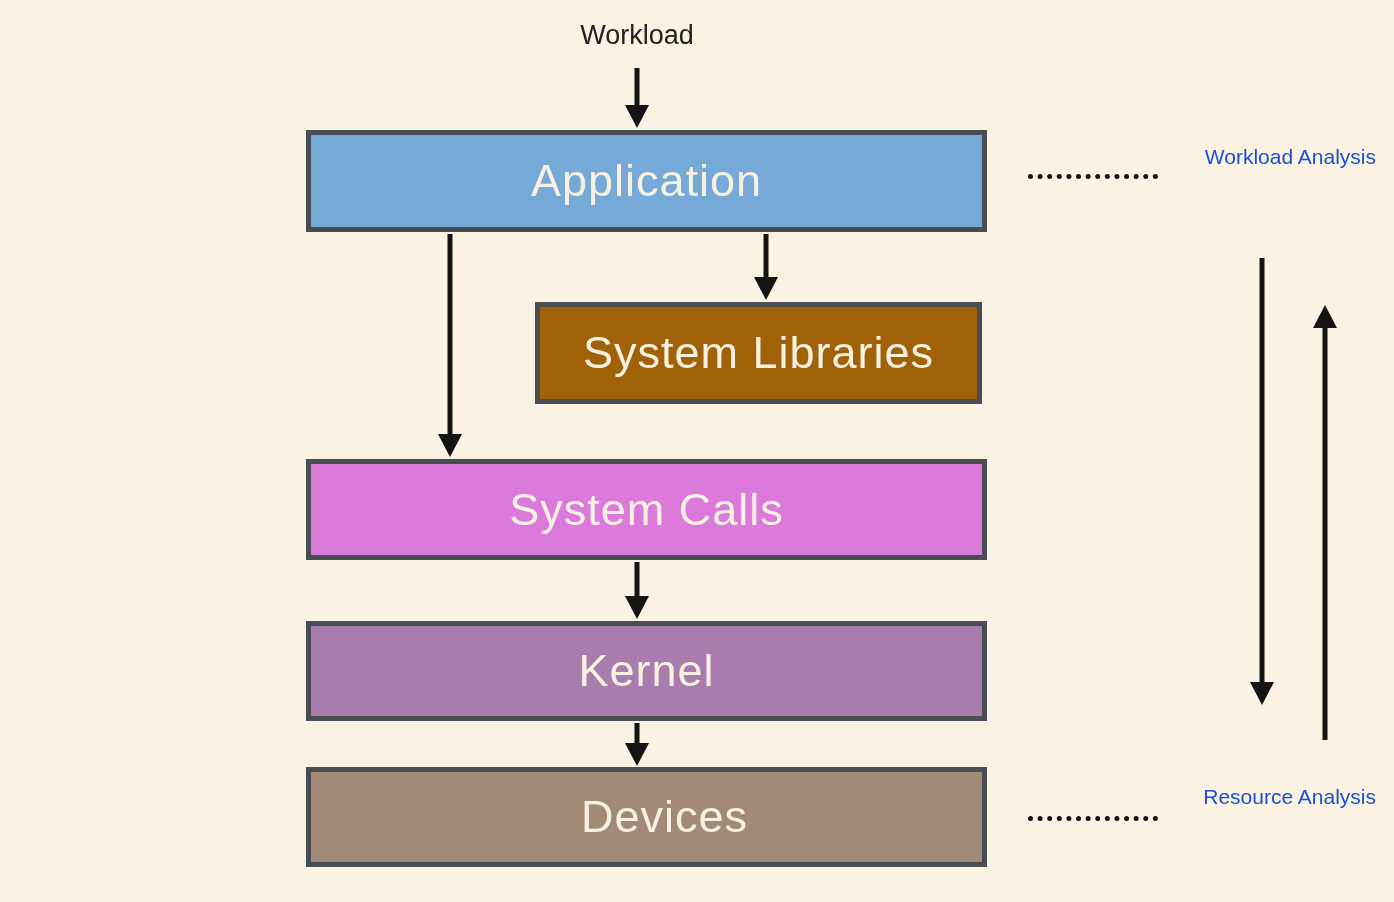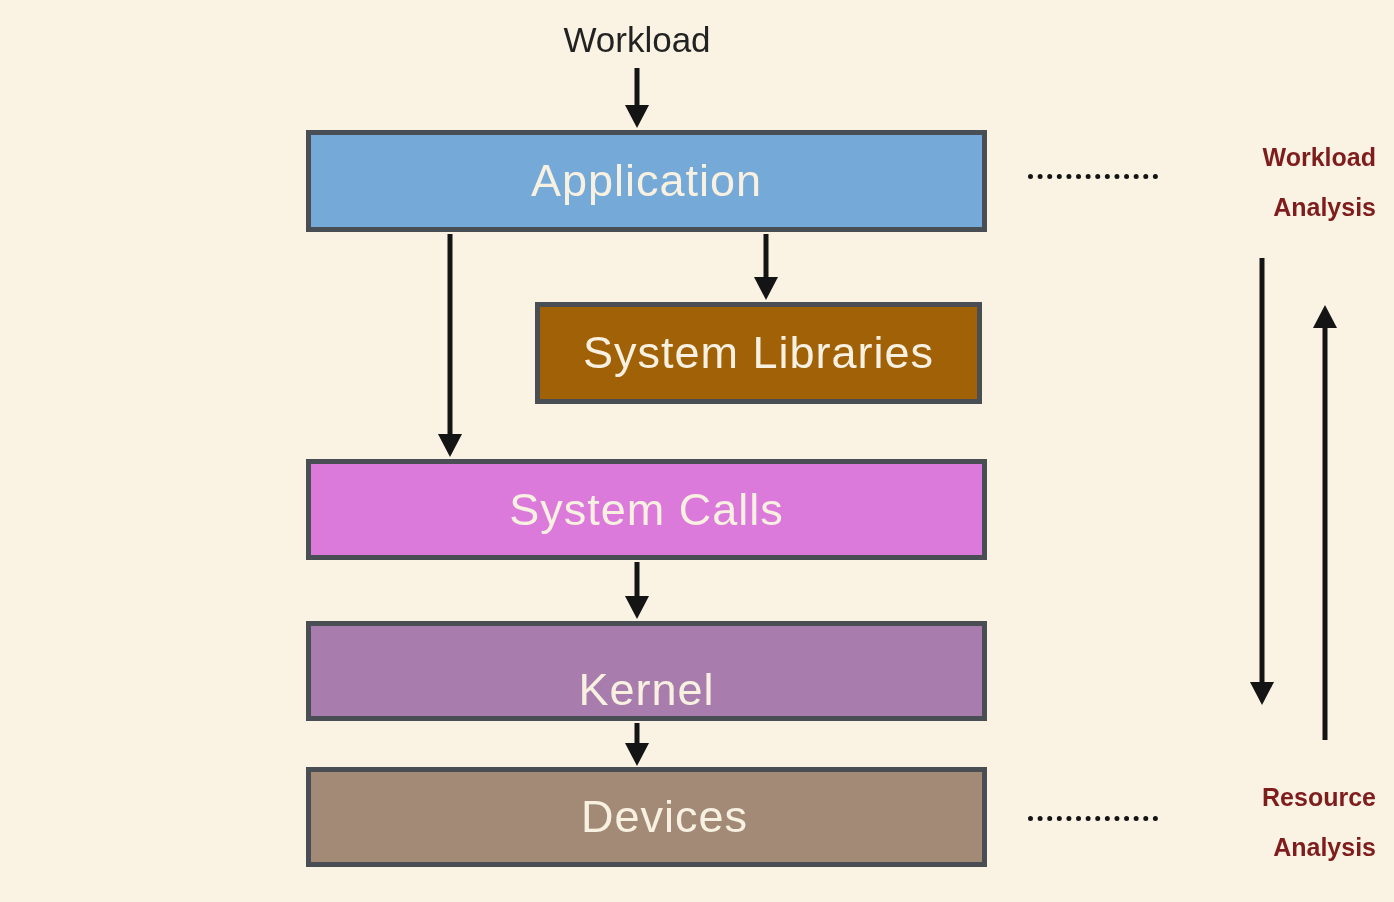--- a/index.html
+++ b/index.html
@@ -30,21 +30,21 @@
   .box-application{left:296px;top:130px;width:681px;height:102px;}
   .box-syslib{left:525px;top:302px;width:447px;height:102px;}
   .box-syscalls{left:296px;top:459px;width:681px;height:101px;}
   .box-kernel{left:296px;top:621px;width:681px;height:100px;}
   .box-devices{left:296px;top:767px;width:681px;height:100px;}
 
   
   .workload-label{
     position:absolute;left:500px;top:20px;width:274px;
     text-align:center;
-    font-size:35px;color:#222;
+    font-size:27px;color:#222;
   }
 
   
   .arrow{position:absolute;width:24px;}
   .arrow .shaft{
     position:absolute;left:50%;transform:translateX(-50%);
     width:5px;background:var(--arrow);
   }
   .arrow .head{
     position:absolute;left:50%;transform:translateX(-50%);
@@ -82,21 +82,21 @@
   
   .dotted{
     position:absolute;width:130px;height:0;
     border-top:5px dotted #141414;
   }
   .dotted-top{left:1028px;top:174px;}
   .dotted-bottom{left:1028px;top:816px;}
   .side-label{
     position:absolute;left:1180px;width:196px;
     text-align:right;
-    font-size:25px;font-weight:700;color:#7f1d1d;
+    font-size:21px;font-weight:400;color:#1d4ed8;
     line-height:50px;
   }
   .label-workload-analysis{top:132px;}
   .label-resource-analysis{top:772px;}
 </style>
 </head>
 <body>
 
 <div class="canvas">
 
@@ -125,21 +125,21 @@
 
   <div class="box box-application" style="background-color: rgb(116, 169, 216);">
     <span>Application</span>
   </div>
   <div class="box box-syslib" style="background-color: #a16207;">
     <span>System Libraries</span>
   </div>
   <div class="box box-syscalls" style="background-color: rgb(219, 122, 219);">
     <span>System Calls</span>
   </div>
-  <div class="box box-kernel" style="background-color: rgb(168, 125, 173); align-items: flex-end;">
+  <div class="box box-kernel" style="background-color: rgb(168, 125, 173);">
     <span>Kernel</span>
   </div>
   <div class="box box-devices" style="background-color: rgb(162, 138, 119); padding-left: 36px;">
     <span>Devices</span>
   </div>
 
 
   <div class="dotted dotted-top"></div>
   <div class="side-label label-workload-analysis">Workload Analysis</div>
 

